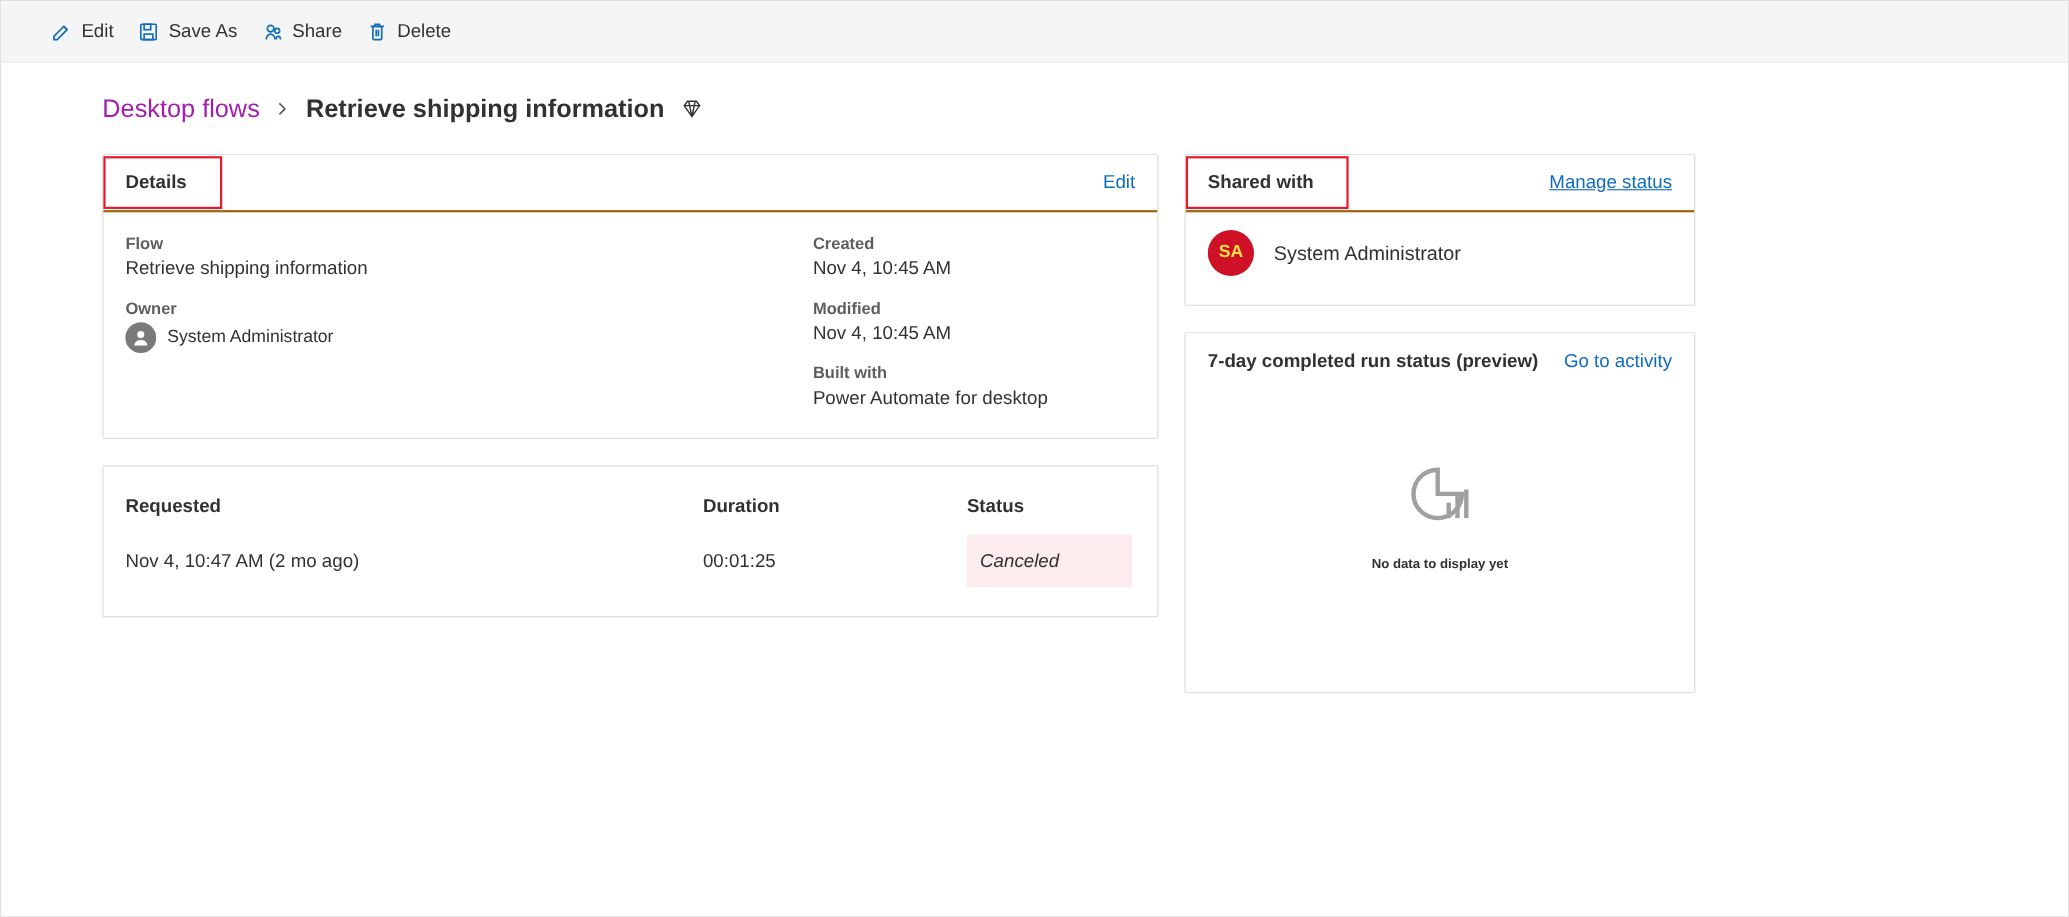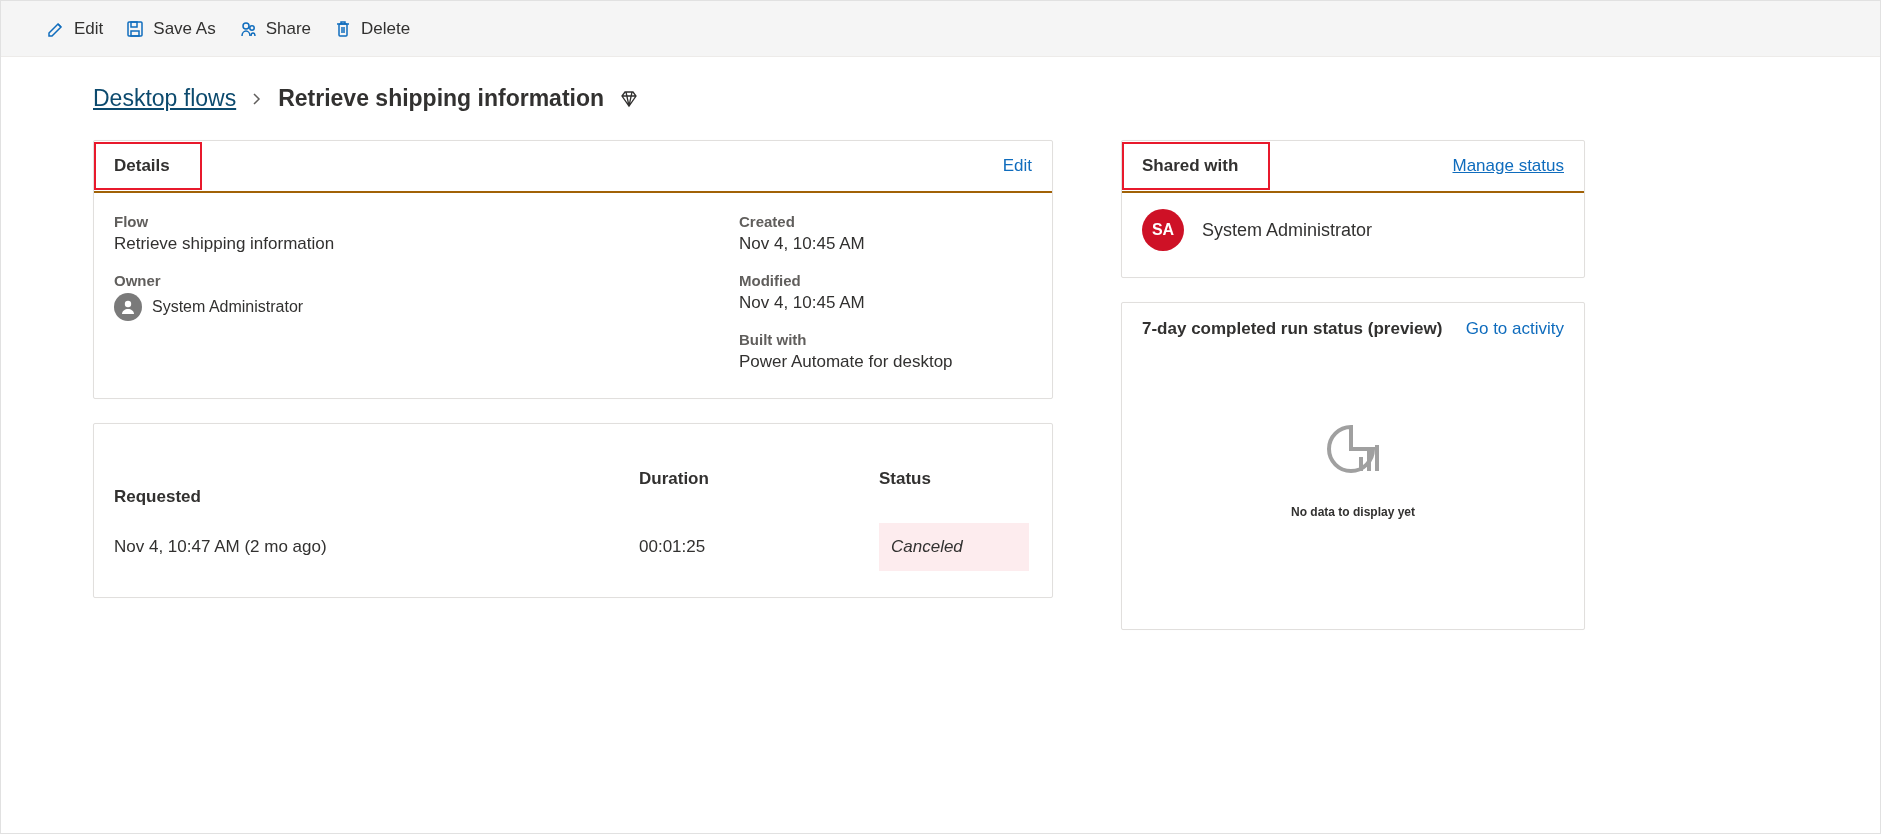--- a/index.html
+++ b/index.html
@@ -3,55 +3,55 @@
 <meta charset="utf-8">
 <style>
   * { box-sizing: border-box; }
   html, body { margin:0; padding:0; font-family: "Segoe UI", -apple-system, BlinkMacSystemFont, sans-serif; color:#323130; background:#fff;}
   body { width:1881px; height:834px; border:1px solid #e1e1e1;}
   .toolbar { height:56px; background:#f5f5f5; border-bottom:1px solid #edebe9; display:flex; align-items:center; padding:0 45px; gap:22px;}
   .toolbar-btn { display:flex; align-items:center; gap:8px; cursor:pointer; font-size:17px; color:#323130; }
   .toolbar-btn .icon svg { display:block;}
   .page { padding: 28px 70px 0 92px; }
   .breadcrumb { display:flex; align-items:center; gap:14px; font-size:23px; margin-bottom:28px;}
-  .bc-link { color:#0c4a6e; cursor:pointer;text-decoration:underline;}
+  .bc-link { color:#a21caf; cursor:pointer;}
   .bc-current { font-weight:600;}
   .chev { color:#605e5c; }
   .diamond svg {display:block;}
   .columns { display:flex; gap:24px; align-items:flex-start;}
   .col-left { flex: 0 0 960px; display:flex; flex-direction:column; gap:24px;}
-  .col-right { flex: 0 0 464px; display:flex; flex-direction:column; gap:24px;margin-left:44px;}
+  .col-right { flex: 0 0 464px; display:flex; flex-direction:column; gap:24px;}
   .card { border:1px solid #e1dfdd; border-radius:2px; background:#fff; box-shadow: 0 0 1px rgba(0,0,0,0.04);}
   .card-header { height:52px; display:flex; align-items:center; justify-content:space-between; padding:0 20px; border-bottom:2px solid #a16207;}
   .card-header .title { font-size:17px; font-weight:600;}
   .card-header .title.highlighted { border:2px solid #e8192c; padding:12px 30px 12px 18px; margin-left:-20px; margin-top:0px; }
   .card-header.no-border { border-bottom:none;}
   .link { color:#0f6cbd; cursor:pointer; font-size:17px;}
   .link.underline { text-decoration: underline;}
   .details-body { padding:20px 20px 26px 20px; display:flex;}
   .details-body .left-info { flex:0 0 625px;}
   .details-body .right-info { flex:1;}
   .field-label { font-size:15px; color:#605e5c; font-weight:600; margin-bottom:4px;}
   .field-value { font-size:17px; color:#323130; margin-bottom:18px;}
   .owner-row { display:flex; align-items:center; gap:10px; margin-top:2px;}
   .avatar-gray { width:28px; height:28px; border-radius:50%; background:#7a7a7a; display:flex; align-items:center; justify-content:center;}
   .avatar-gray svg {display:block;}
   .owner-name {font-size:16px;}
   .runs-header-row { display:flex; align-items:center; padding:26px 20px 16px 20px; font-size:17px; font-weight:600;}
-  .runs-header-row .col-req{flex:0 0 525px;margin-top:37px;}
+  .runs-header-row .col-req{flex:0 0 525px;}
   .runs-header-row .col-dur{flex:0 0 240px;}
   .runs-header-row .col-status{flex:1;}
   .runs-row { display:flex; align-items:stretch; padding:0 0 0 20px; font-size:17px; margin-bottom:26px;}
   .runs-row .col-req{flex:0 0 525px; padding:14px 0;}
   .runs-row .col-dur{flex:0 0 240px; padding:14px 0;}
   .runs-row .col-status{flex:0 0 150px; padding:14px 12px; display:flex; align-items:center;font-style:italic;}
   .status-canceled { background:#fdecee;}
   .all-runs { display:flex; align-items:center; gap:8px;}
   .shared-entry { display:flex; align-items:center; gap:18px; padding:16px 20px 26px 20px;}
-  .avatar-red { width:42px; height:42px; border-radius:50%; background:#ce1126; color:#ffffff; display:flex; align-items:center; justify-content:center; font-size:16px; font-weight:600;}
+  .avatar-red { width:42px; height:42px; border-radius:50%; background:#ce1126; color:#fde047; display:flex; align-items:center; justify-content:center; font-size:16px; font-weight:600;}
   .shared-name {font-size:18px;}
   .runstatus-body { display:flex; flex-direction:column; align-items:center; justify-content:center; padding:70px 20px 110px 20px;}
   .nodata-icon svg{display:block;}
   .nodata-text { margin-top:24px; font-size:12px; font-weight:600;}
   .icon svg { fill: none; stroke:#0f6cbd; stroke-width:1.5;}
 </style>
 </head>
 <body>
 
 <div class="toolbar">

